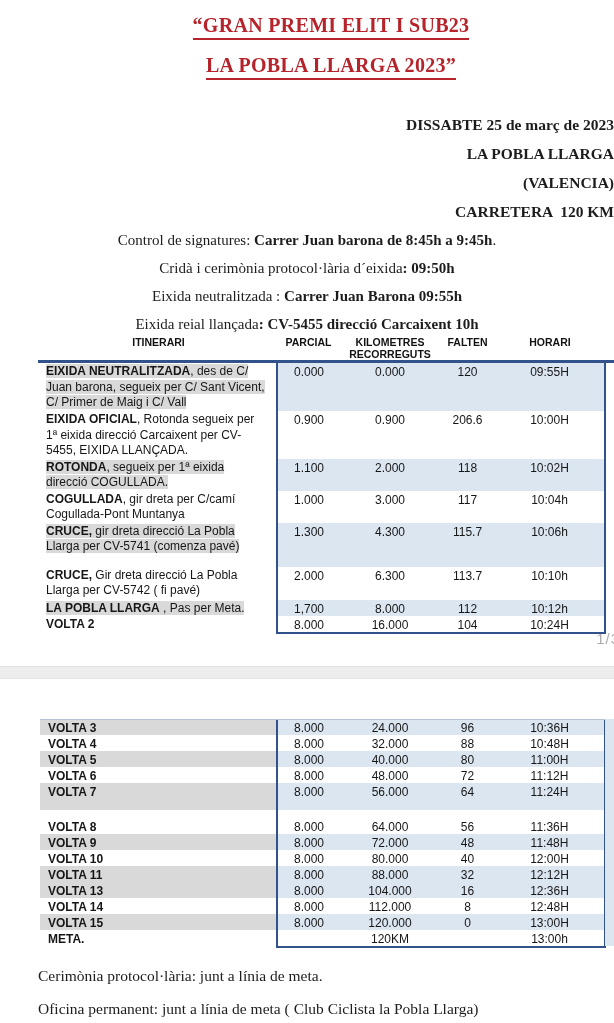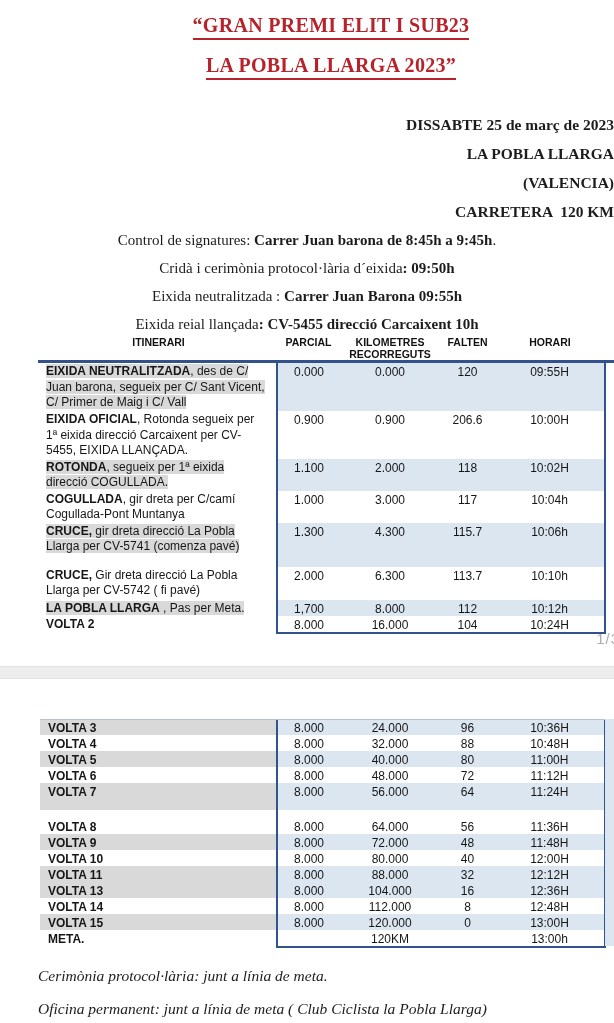--- a/index.html
+++ b/index.html
@@ -88,21 +88,21 @@
     position:absolute;top:630px;right:-6px;
     font-family:"Liberation Sans", sans-serif;
     font-size:15px;color:#adadad;letter-spacing:1px;
   }
   .separator{
     margin-top:32px;width:614px;height:13px;
     background:#ededed;border-top:1px solid #e2e2e2;border-bottom:1px solid #e2e2e2;
   }
   
   .footer{margin:18px 0 0 38px;}
-  .footer div{font-size:15.5px;line-height:20px;margin-bottom:13px;font-style:italic;}
+  .footer div{font-size:15.5px;line-height:20px;margin-bottom:13px;}
 </style>
 </head>
 <body>
 
 <div id="page">
 
   <div>
     <div class="title-wrap">
       <div class="title-line"><span>“GRAN PREMI ELIT I SUB23</span></div>
       <div class="title-line"><span>LA POBLA LLARGA 2023”</span></div>

